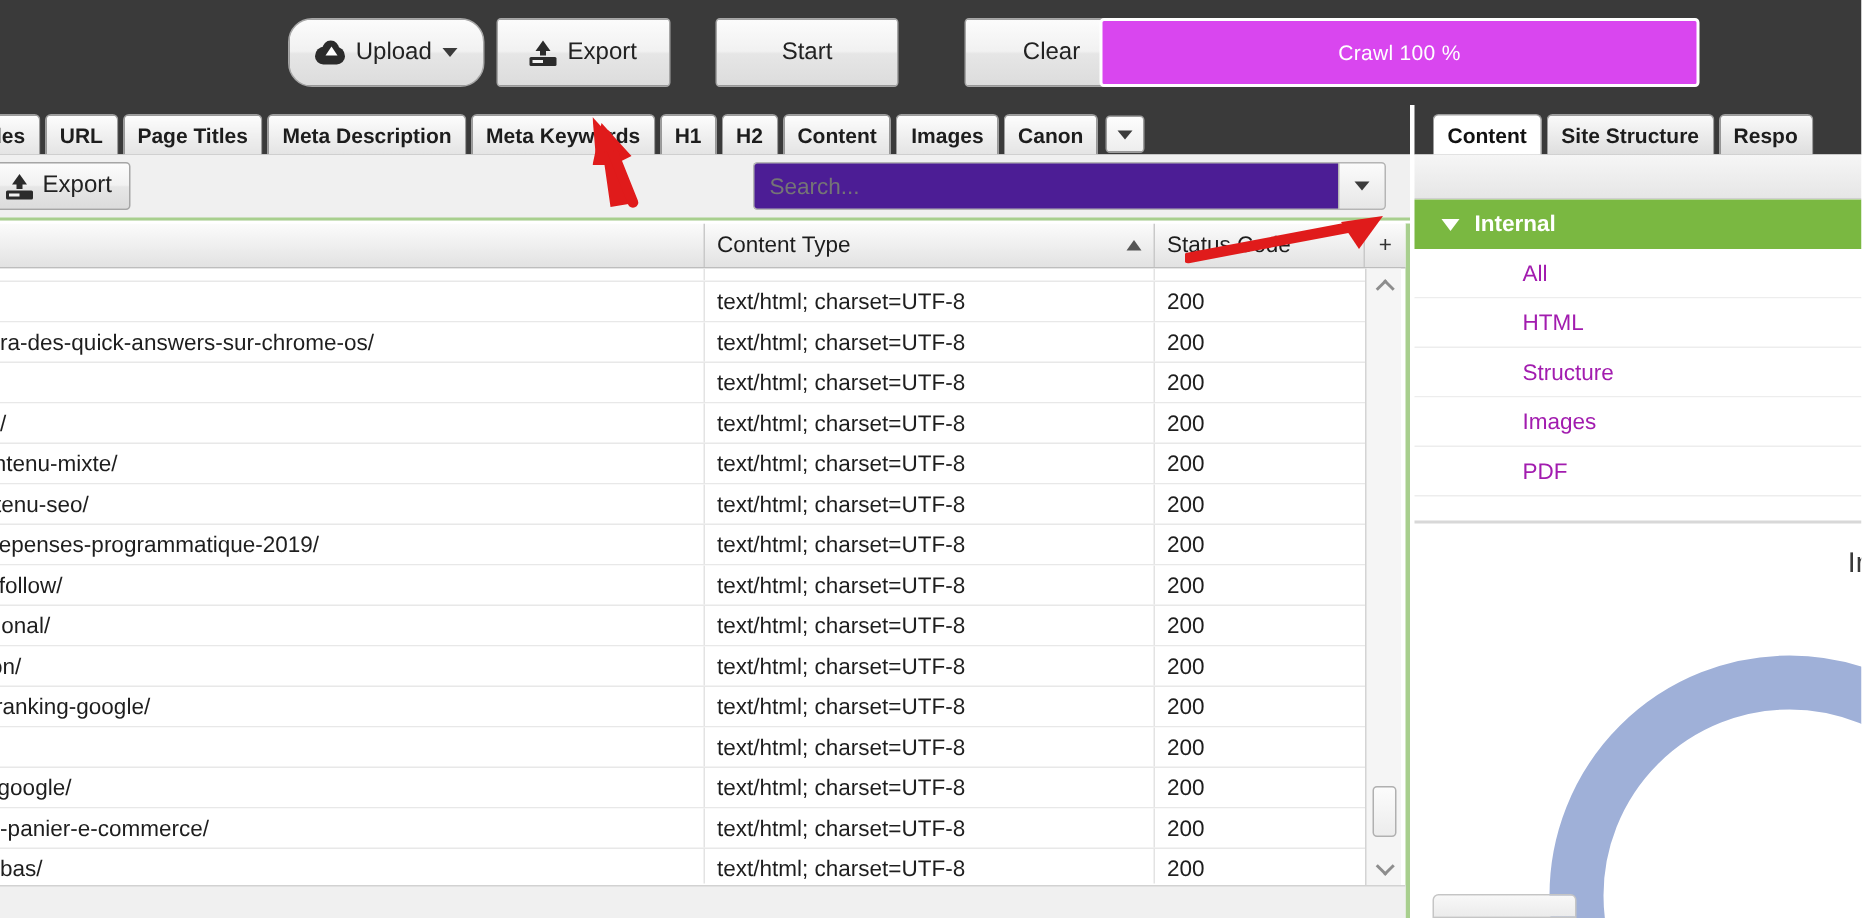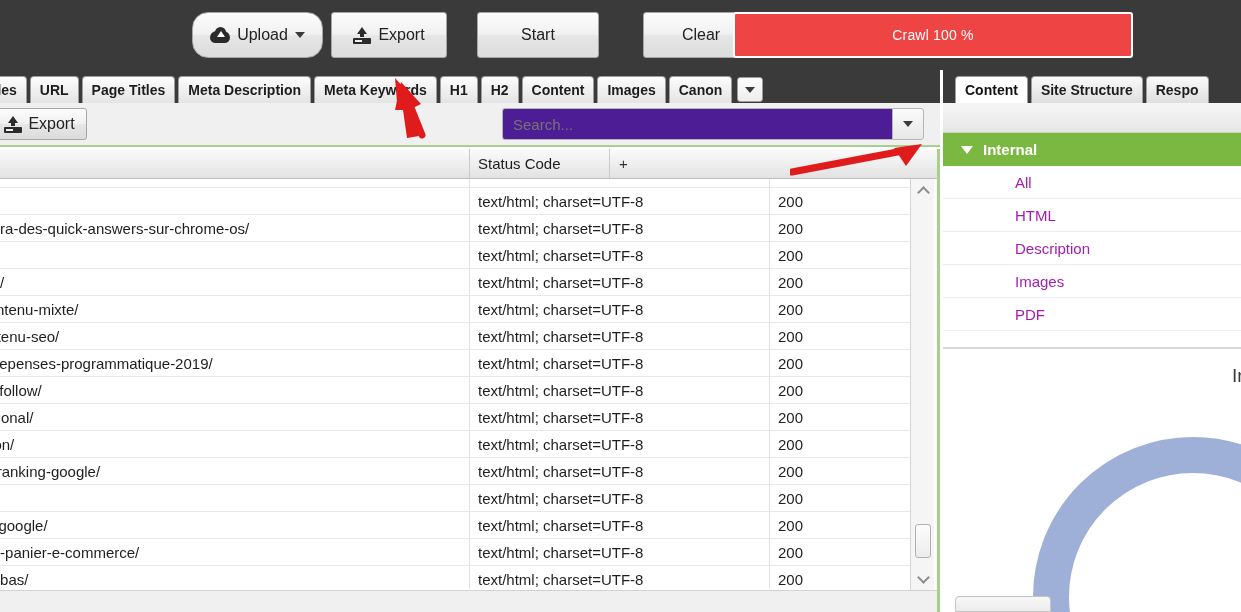--- a/index.html
+++ b/index.html
@@ -30,21 +30,21 @@
     white-space: nowrap;
   }
   .tb-btn .lbl { font-size: 16px; }
   #btn-upload { position: absolute; left: 192px; top: 12px; width: 131px; gap: 7px; border-radius: 16px; }
   #btn-export-top { position: absolute; left: 331px; top: 12px; width: 116px; gap: 7px; }
   #btn-start { position: absolute; left: 477px; top: 12px; width: 122px; }
   #btn-clear { position: absolute; left: 607px; top: 12px; width: 116px; margin-left: 36px; }
 
   .crawl-bar {
     position: absolute; left: 733px; top: 12px; width: 400px; height: 46px;
-    background: #ef4444;
+    background: #d946ef;
     border: 2px solid #ffffff;
     border-radius: 3px;
     display: flex; align-items: center; justify-content: center;
     color: #ffffff; font-size: 14px; letter-spacing: .2px;
   }
 
   .caret-down {
     width: 0; height: 0;
     border-left: 5px solid transparent;
     border-right: 5px solid transparent;
@@ -383,20 +383,24 @@
         </div>
       </div>
     </div>
 
     <div class="tablewrap">
 
       <div class="thead">
         <div class="th th-url">
           <span></span>
         </div>
+        <div class="th th-ctype">
+          <span>Content Type</span>
+          <span class="sort-asc"></span>
+        </div>
         <div class="th th-status">
           <span>Status Code</span>
         </div>
         <div class="th th-plus">
           <span>+</span>
         </div>
       </div>
 
       <div class="tbody" id="tbody">
           <div class="row clipped">
@@ -547,21 +551,21 @@
         <span class="tri-down"></span>
         <span>Internal</span>
       </div>
       <div class="tree-item">
           <span>All</span>
         </div>
       <div class="tree-item">
           <span>HTML</span>
         </div>
       <div class="tree-item">
-          <span>Description</span>
+          <span>Structure</span>
         </div>
       <div class="tree-item">
           <span>Images</span>
         </div>
       <div class="tree-item">
           <span>PDF</span>
         </div>
     </div>
 
     <div class="chartarea">

